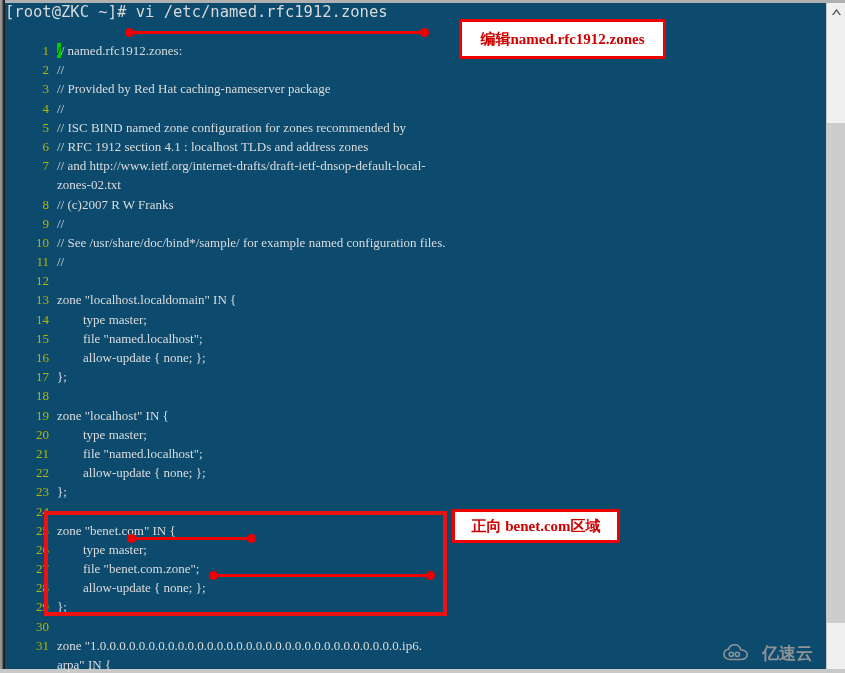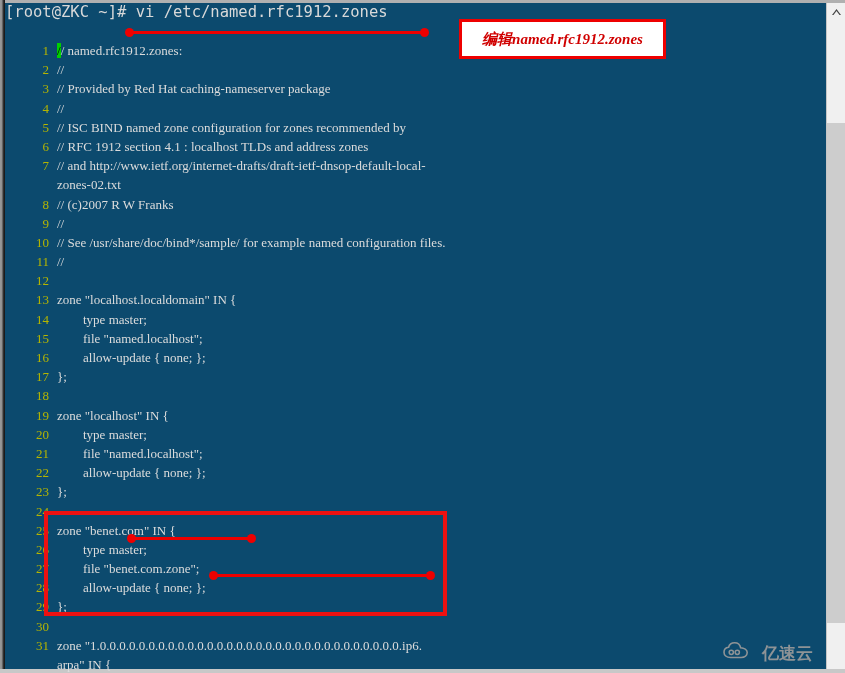--- a/index.html
+++ b/index.html
@@ -111,21 +111,20 @@
     background: #ffffff;
     border: 3px solid #ee0000;
     color: #d00000;
     font-family: "Liberation Serif", "DejaVu Serif", serif;
     font-weight: bold;
     display: flex;
     align-items: center;
     justify-content: center;
     box-sizing: border-box;
     white-space: nowrap;
-    font-style: italic;
   }
   #anno-top {
     left: 459px; top: 19px;
     width: 207px; height: 40px;
     font-size: 15px;
   }
   #anno-zone {
     left: 452px; top: 509px;
     width: 168px; height: 34px;
     font-size: 15px;
@@ -163,21 +162,21 @@
 
   #uline-cmd { left: 129px; top: 31px; width: 296px; }
   #uline-zonename { left: 131px; top: 537px; width: 121px; }
   #uline-filename { left: 213px; top: 574px; width: 218px; }
 
   
   .watermark {
     position: absolute;
     right: 32px; bottom: 8px;
     display: flex;
-    align-items: flex-start;
+    align-items: flex-end;
     gap: 13px;
     opacity: 0.92;
   }
   .wm-text {
     font-family: "DejaVu Sans", "Liberation Sans", sans-serif;
     font-size: 17px;
     font-weight: bold;
     color: #9a9a9a;
   }
 </style>
@@ -213,20 +212,21 @@
   <div class="uline" id="uline-zonename">
     <span class="dot left"></span>
     <span class="dot right"></span>
   </div>
   <div class="uline" id="uline-filename">
     <span class="dot left"></span>
     <span class="dot right"></span>
   </div>
 
   <div class="anno-box" id="anno-top">编辑named.rfc1912.zones</div>
+  <div class="anno-box" id="anno-zone">正向 benet.com区域</div>
 
   <div class="watermark">
     <span>
       <svg width="26" height="17" viewBox="0 0 26 17" aria-hidden="true">
         <path d="M7.5 15.5 C3.4 15.5 1 13.2 1 10.3 C1 7.7 3 5.6 5.6 5.3 C6.3 2.6 8.7 0.8 11.6 0.8 C14.6 0.8 17.1 2.9 17.6 5.7 C21 5.9 24.2 7.6 24.2 10.6 C24.2 13.4 21.6 15.5 18.2 15.5 Z" fill="none" stroke="#9a9a9a" stroke-width="1.6"></path>
         <circle cx="8.3" cy="10.3" r="2.1" fill="none" stroke="#9a9a9a" stroke-width="1.5"></circle>
         <circle cx="14.3" cy="10.3" r="2.1" fill="none" stroke="#9a9a9a" stroke-width="1.5"></circle>
       </svg>
     </span>
     <span class="wm-text">亿速云</span>

